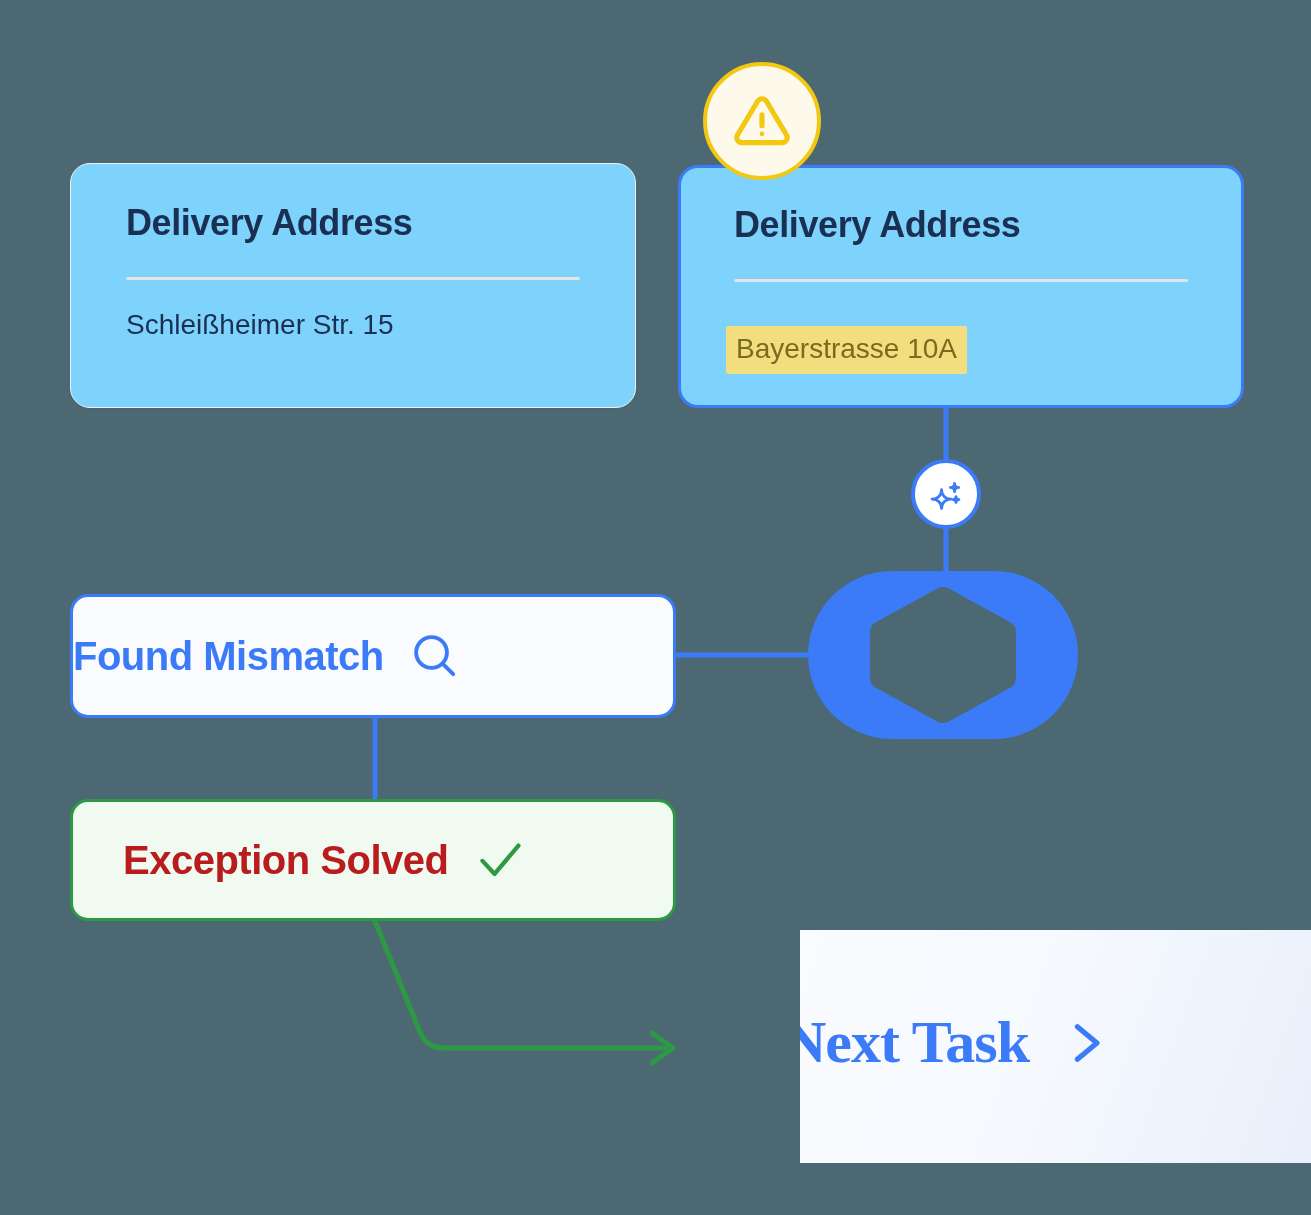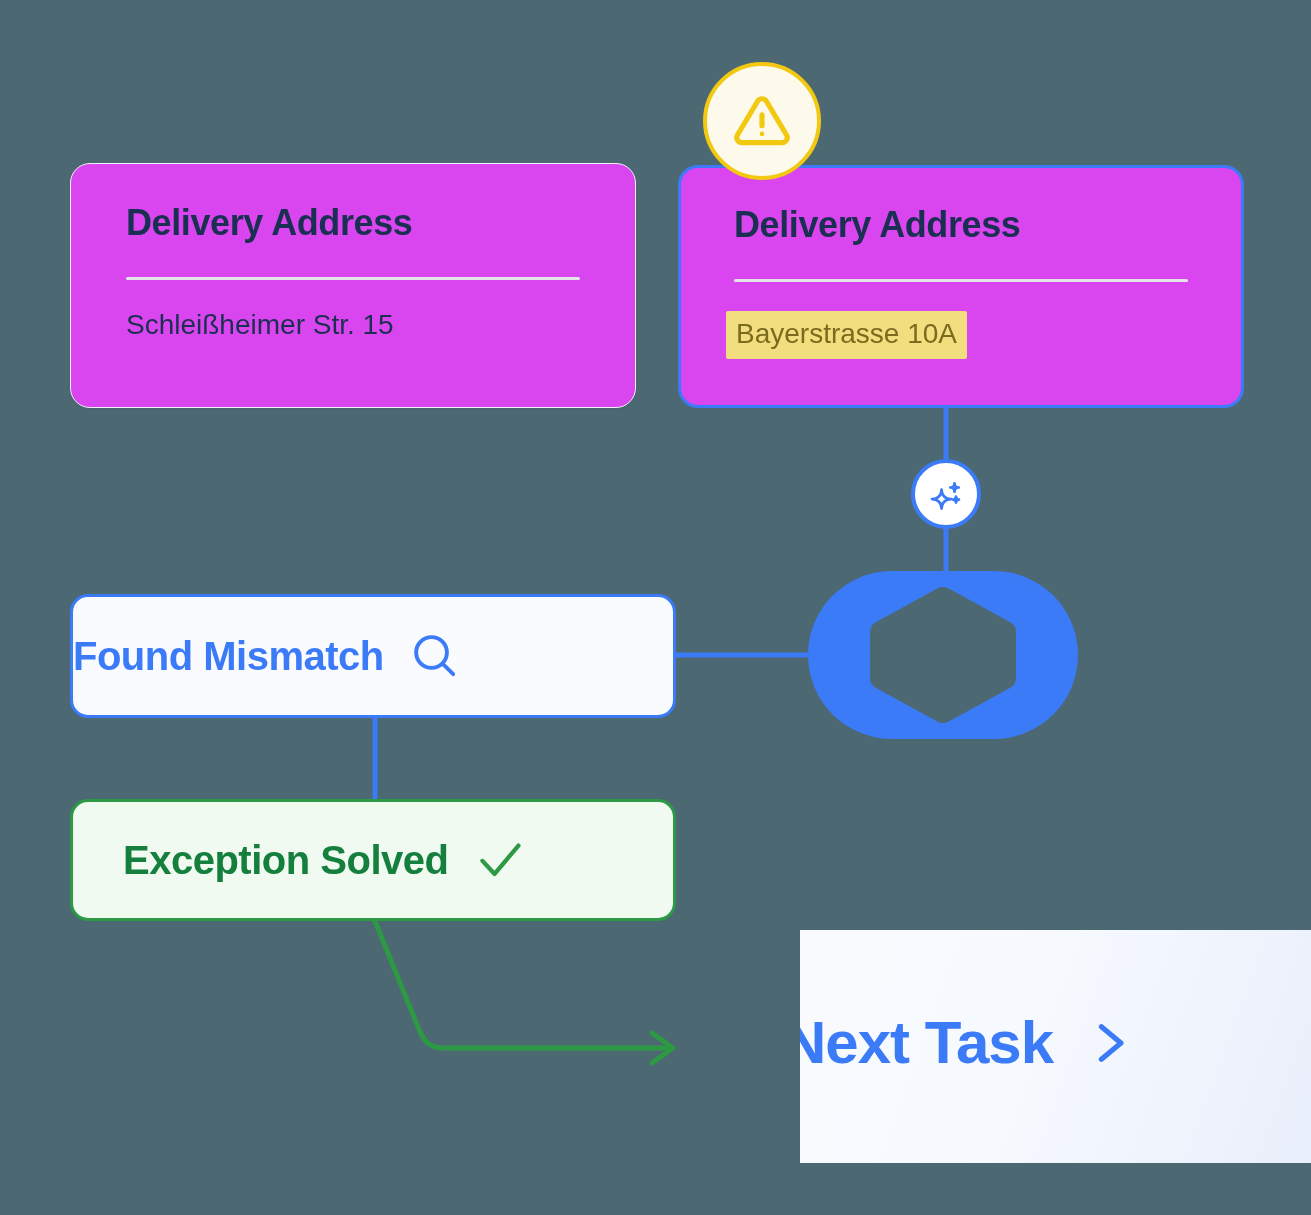--- a/index.html
+++ b/index.html
@@ -27,21 +27,21 @@
     left: 0;
     top: 0;
     width: 1311px;
     height: 1215px;
     pointer-events: none;
   }
 
   
   .addr-card {
     position: absolute;
-    background: #d946ef;
+    background: #7dd3fc;
     border-radius: 20px;
     box-sizing: border-box;
   }
   .addr-card.plain {
     left: 70px;
     top: 163px;
     width: 566px;
     height: 245px;
     border: 1px solid #EDF1F7;
     box-shadow: 0 1px 2px rgba(20,40,70,0.05);
@@ -85,21 +85,21 @@
     position: absolute;
     left: 55px;
     top: 145px;
     font-size: 28px;
     font-weight: normal;
     color: #1B2F52;
     white-space: nowrap;
   }
   .addr-value.highlight {
     left: 45px;
-    top: 143px;
+    top: 158px;
     color: #7A6B1E;
     background: #F2DE7E;
     padding: 7px 10px 9px 10px;
     border-radius: 2px;
   }
 
   
   .warn-badge {
     position: absolute;
     left: 703px;
@@ -170,21 +170,21 @@
   }
   .chip.mismatch .chip-label { color: #3B7BF7; }
   .chip.solved {
     left: 70px;
     top: 799px;
     width: 606px;
     height: 122px;
     background: #F1FAF1;
     border: 3px solid #2E9944;
   }
-  .chip.solved .chip-label { color: #15803d; }
+  .chip.solved .chip-label { color: #b91c1c; }
   .chip.solved { padding-left: 50px; }
 
   
   .next-task {
     position: absolute;
     left: 800px;
     top: 930px;
     width: 511px;
     height: 233px;
     background: linear-gradient(110deg, #F9FBFE 0%, #F6F9FE 45%, #E9EFFB 100%);
@@ -196,20 +196,21 @@
     top: 78px;
     display: flex;
     align-items: center;
     white-space: nowrap;
   }
   .next-task-label {
     font-size: 60px;
     font-weight: bold;
     color: #3B7BF7;
     letter-spacing: -1px;
+    font-family: Liberation Serif, serif;
   }
   .next-task-chevron {
     margin-left: 30px;
     display: flex;
     align-items: center;
   }
 </style>
 </head>
 <body>
 

